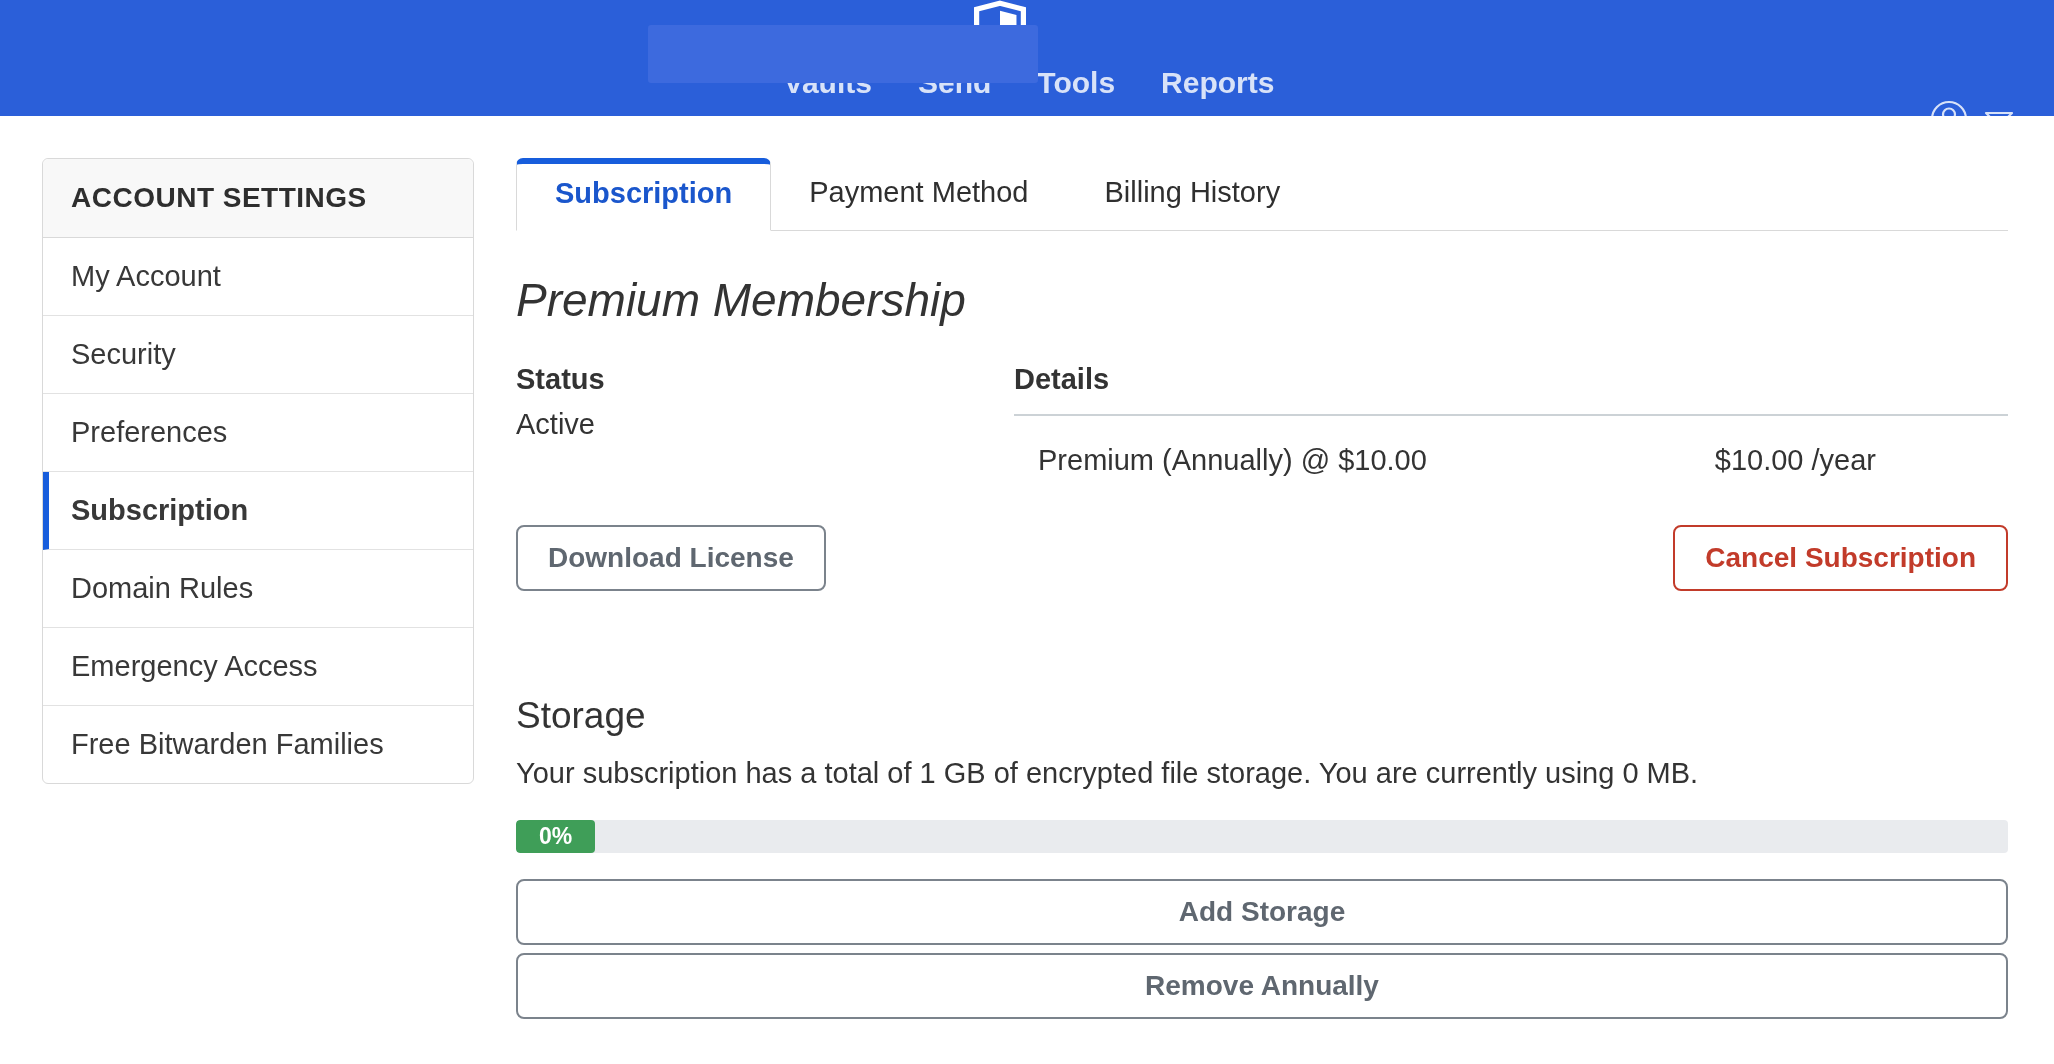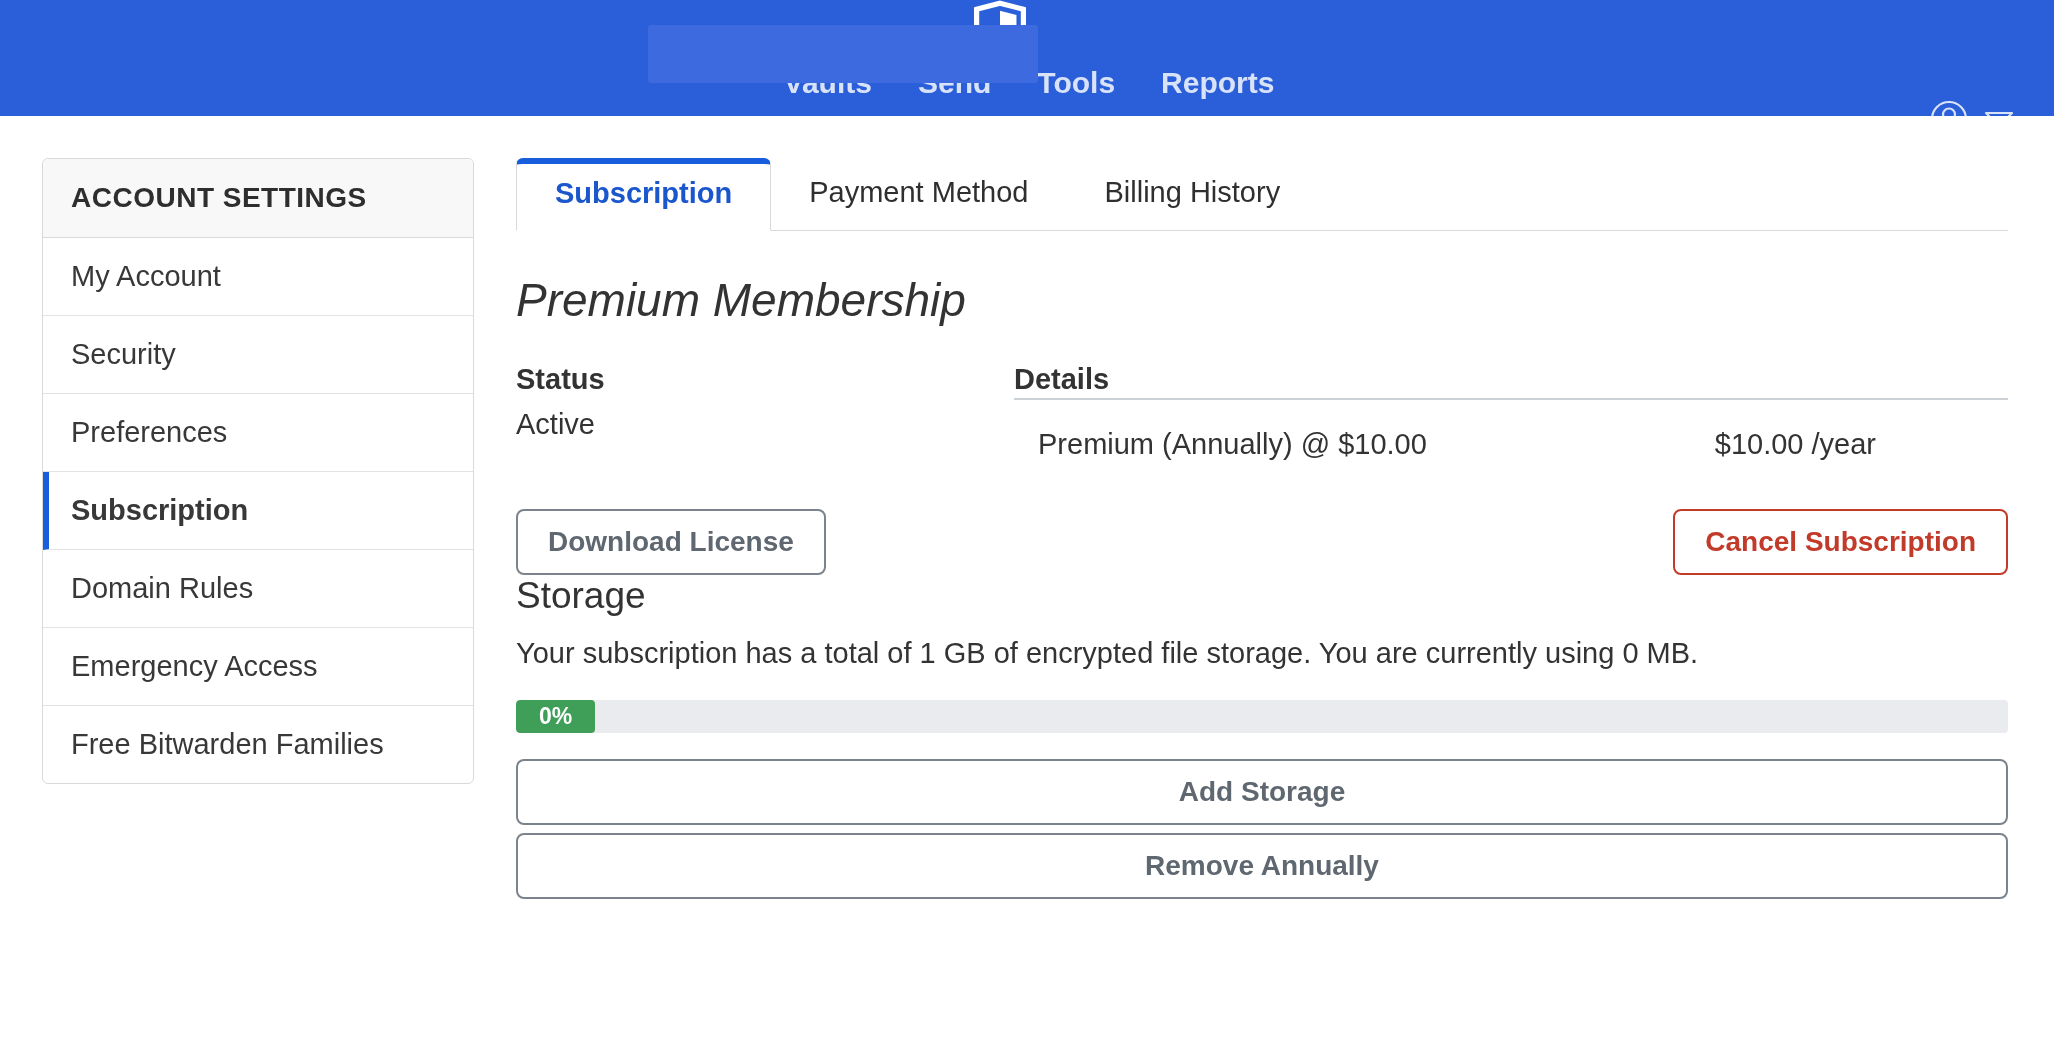--- a/index.html
+++ b/index.html
@@ -117,21 +117,21 @@
 
   .info-row { display: flex; align-items: flex-start; }
   .info-left { width: 498px; flex-shrink: 0; }
   .field-label { font-size: 29px; font-weight: 700; color: #333; margin-bottom: 12px; }
   .field-value { font-size: 29px; color: #333; }
   .field-block + .field-block { margin-top: 28px; }
 
   .details-col { flex: 1; min-width: 0; }
   .details-head {
     font-size: 29px; font-weight: 700; color: #333;
-    padding-bottom: 2px;
+    padding-bottom: 18px;
     border-bottom: 2px solid #ccd2d6;
   }
   .details-row {
     display: flex;
     align-items: baseline;
     font-size: 29px;
     padding: 28px 0 0 24px;
   }
   .details-price { margin-left: auto; padding-right: 132px; }
 
@@ -143,21 +143,21 @@
     font-weight: 700;
     background: #ffffff;
     border-radius: 8px;
     padding: 15px 30px;
     cursor: pointer;
   }
   .btn-secondary { color: #5f6770; border: 2px solid #7b838c; }
   .btn-danger { color: #c23b2a; border: 2px solid #c23b2a; margin-left: auto; }
 
   
-  .storage-section { }
+  .storage-section { margin-top: 104px; }
   .section-title { font-size: 37px; font-weight: 400; color: #333; margin: 0 0 20px; }
   .storage-desc { font-size: 29px; color: #333; margin: 0 0 30px; }
   .progress {
     height: 33px;
     background: #e9ebee;
     border-radius: 4px;
     overflow: hidden;
   }
   .progress-fill {
     height: 100%;

